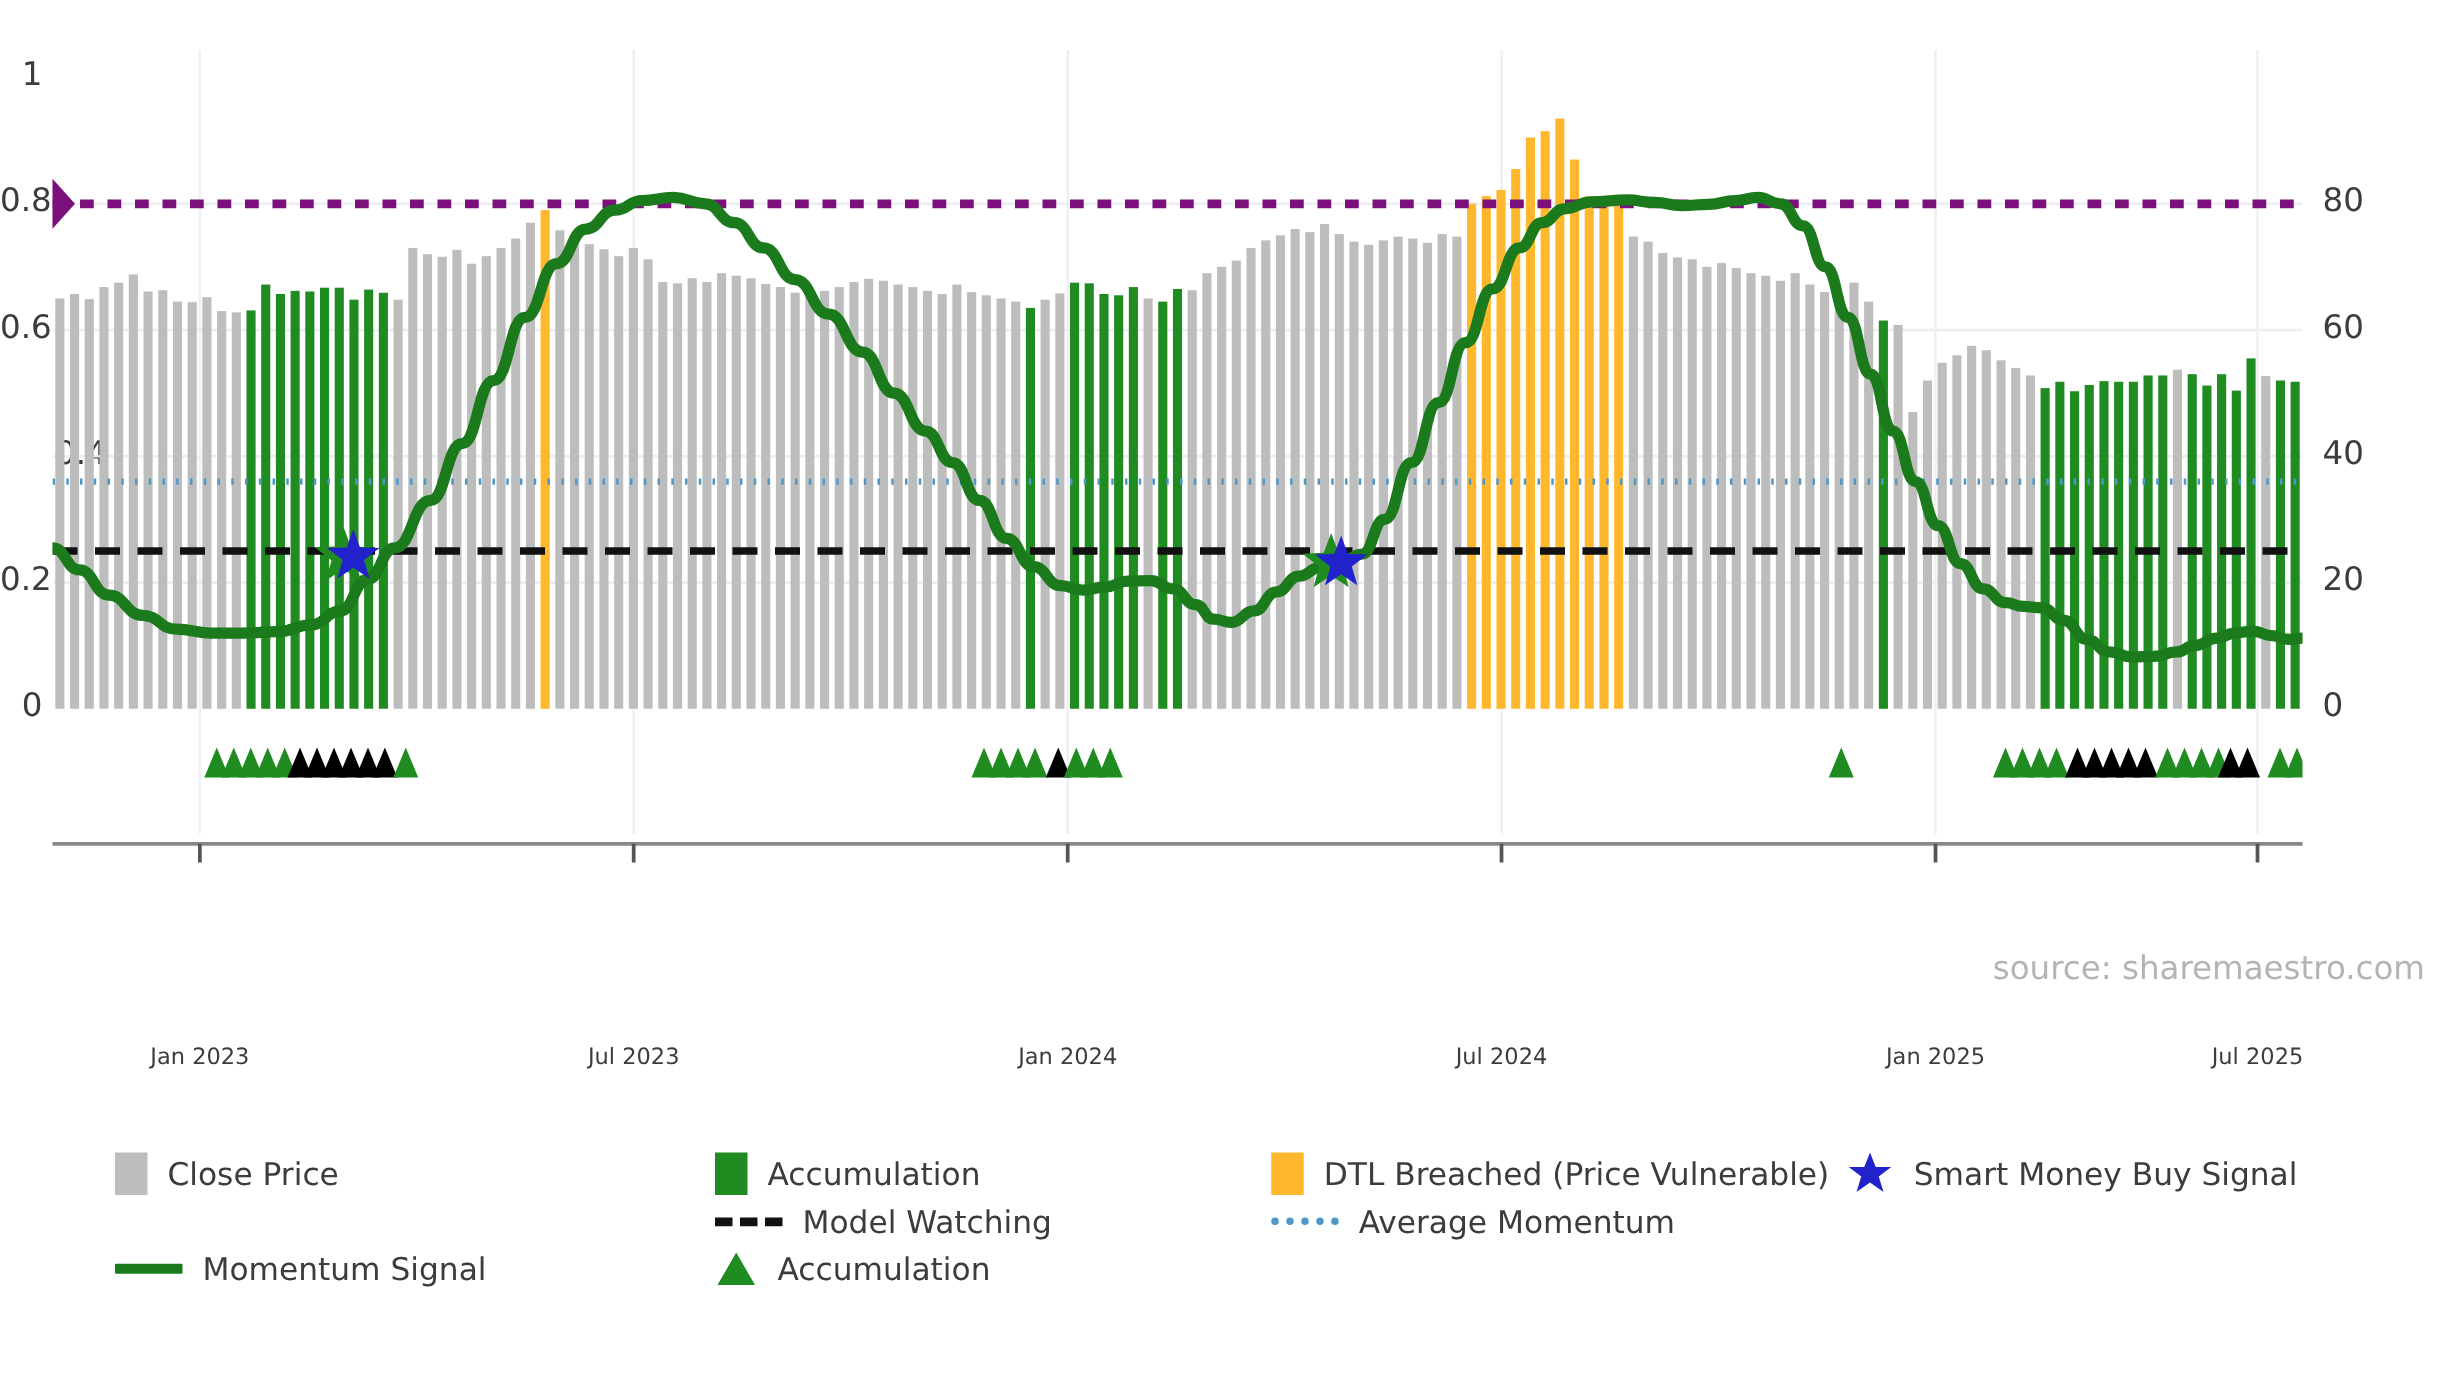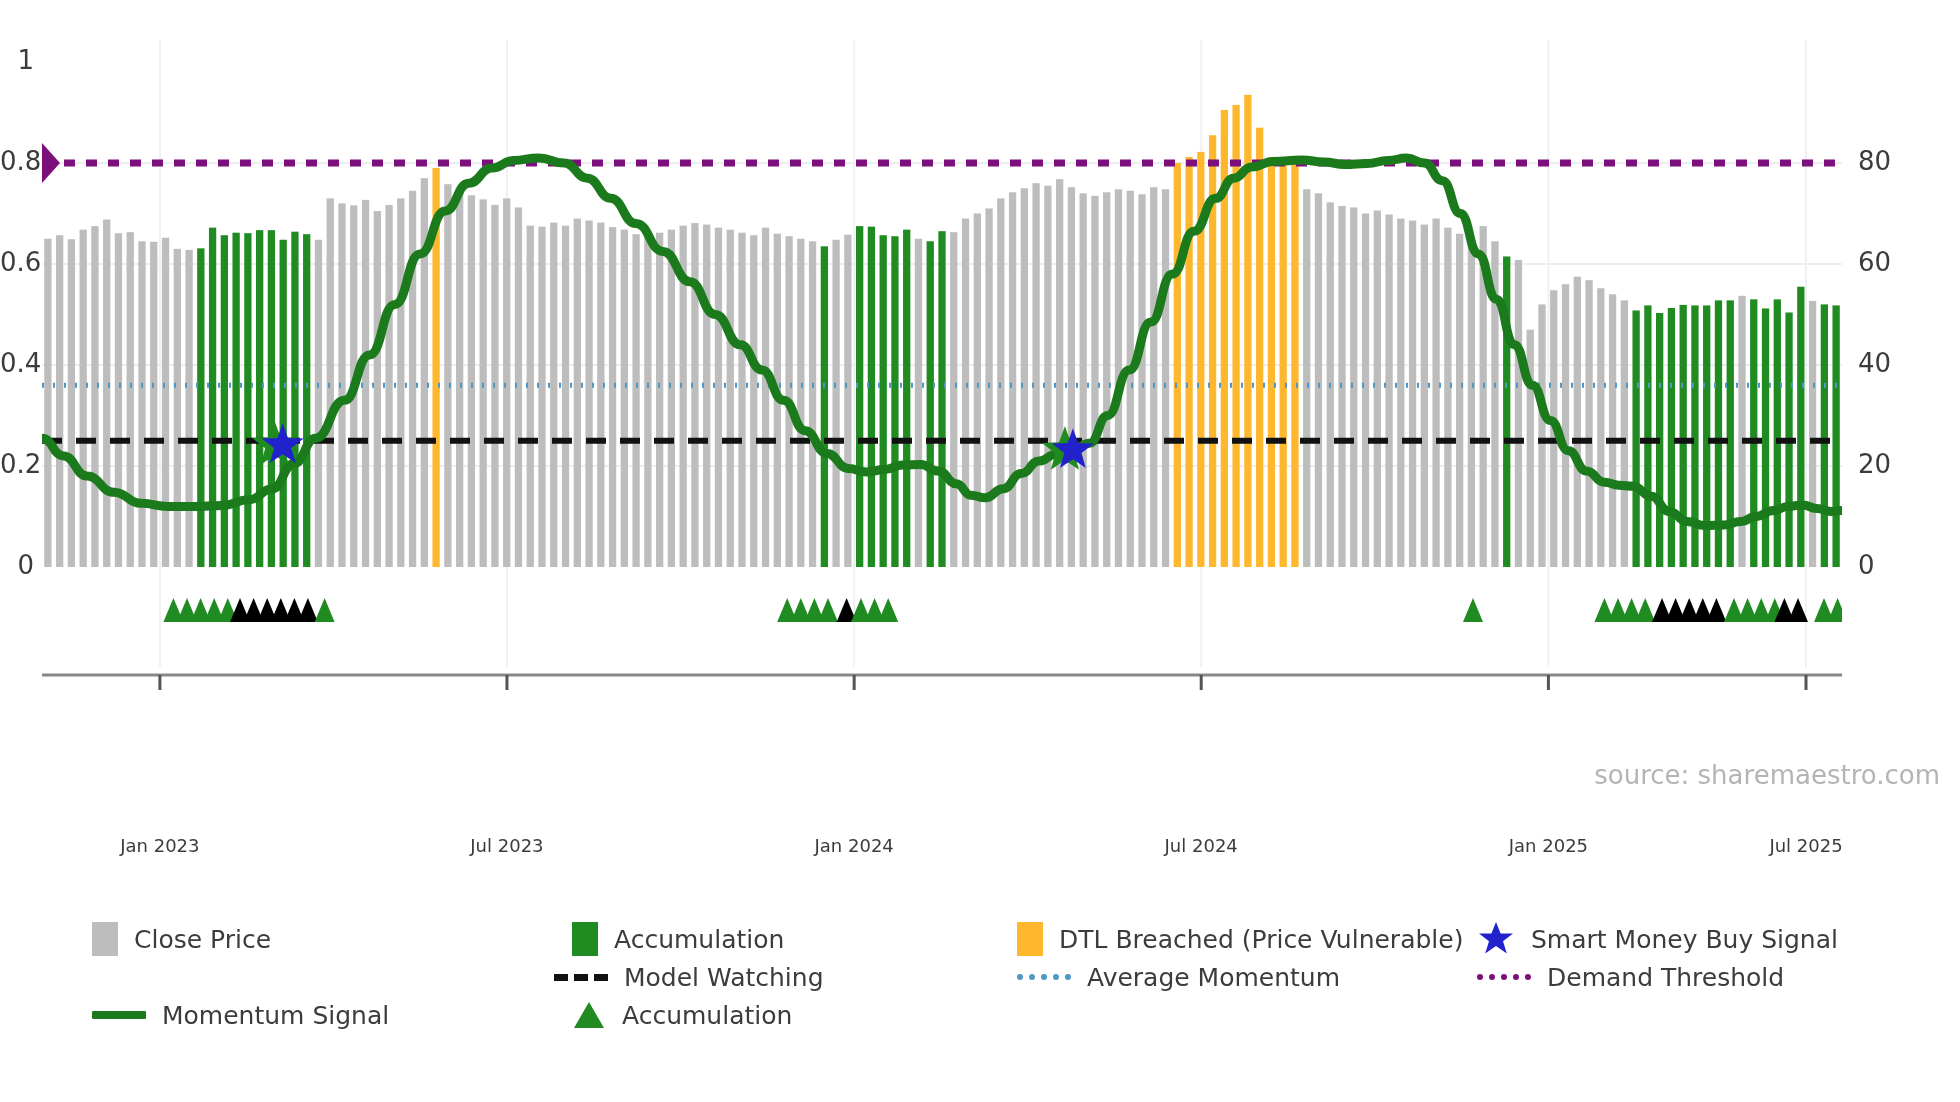--- a/index.html
+++ b/index.html
@@ -22,21 +22,21 @@
   svg.glyph{display:block;}
 </style>
 </head>
 <body>
 
 <div id="root">
 
   <div id="ylabels">
       <div class="ylab" style="left: 0px; width: 34px; top: 550px;">0</div>
       <div class="ylab" style="left: 0px; width: 34px; top: 449px;">0.2</div>
-      <div class="ylab" style="left: 0px; width: 34px; top: 348px;">0.4</div>
+      <div class="ylab" style="left: 0px; width: 34px; top: 348px; padding-left: 44px;">0.4</div>
       <div class="ylab" style="left: 0px; width: 34px; top: 247px;">0.6</div>
       <div class="ylab" style="left: 0px; width: 34px; top: 146px;">0.8</div>
       <div class="ylab" style="left: 0px; width: 34px; top: 45px;">1</div>
     </div>
 
   <div id="yrlabels">
       <div class="yright" style="left: 1858px; top: 550px;">0</div>
       <div class="yright" style="left: 1858px; top: 449px;">20</div>
       <div class="yright" style="left: 1858px; top: 348px;">40</div>
       <div class="yright" style="left: 1858px; top: 247px;">60</div>
@@ -294,31 +294,27 @@
         <div class="legitem" style="left: 1385px;">
           <span>
             <svg class="glyph" width="38" height="38" viewBox="0 0 38 38">
               <polygon points="19,2 23.6,13.6 36,13.6 26,21.2 29.8,33.5 19,26 8.2,33.5 12,21.2 2,13.6 14.4,13.6" fill="#2222cc"></polygon>
             </svg>
           </span>
           <span class="lbl">Smart Money Buy Signal</span>
         </div>
       </div>
     <div class="legrow" id="legrow2">
-        <div class="legitem" style="left: 462px;">
+        <div class="legitem" style="left: 480px;">
           <span class="kdash" style="border-top-color: rgb(17, 17, 17);"></span>
           <span class="lbl">Model Watching</span>
         </div>
         <div class="legitem" style="left: 925px;">
           <span class="kdot" style="border-top-color: rgb(78, 152, 200);"></span>
           <span class="lbl">Average Momentum</span>
-        </div>
-        <div class="legitem" style="left: 1385px;">
-          <span class="kdot" style="border-top-color: rgb(123, 15, 123);"></span>
-          <span class="lbl">Demand Threshold</span>
         </div>
       </div>
     <div class="legrow" id="legrow3">
         <div class="legitem" style="left: 0px;">
           <span class="kline" style="background: rgb(27, 122, 27);"></span>
           <span class="lbl">Momentum Signal</span>
         </div>
         <div class="legitem" style="left: 480px;">
           <span>
             <svg class="glyph" width="34" height="32" viewBox="0 0 34 32">

